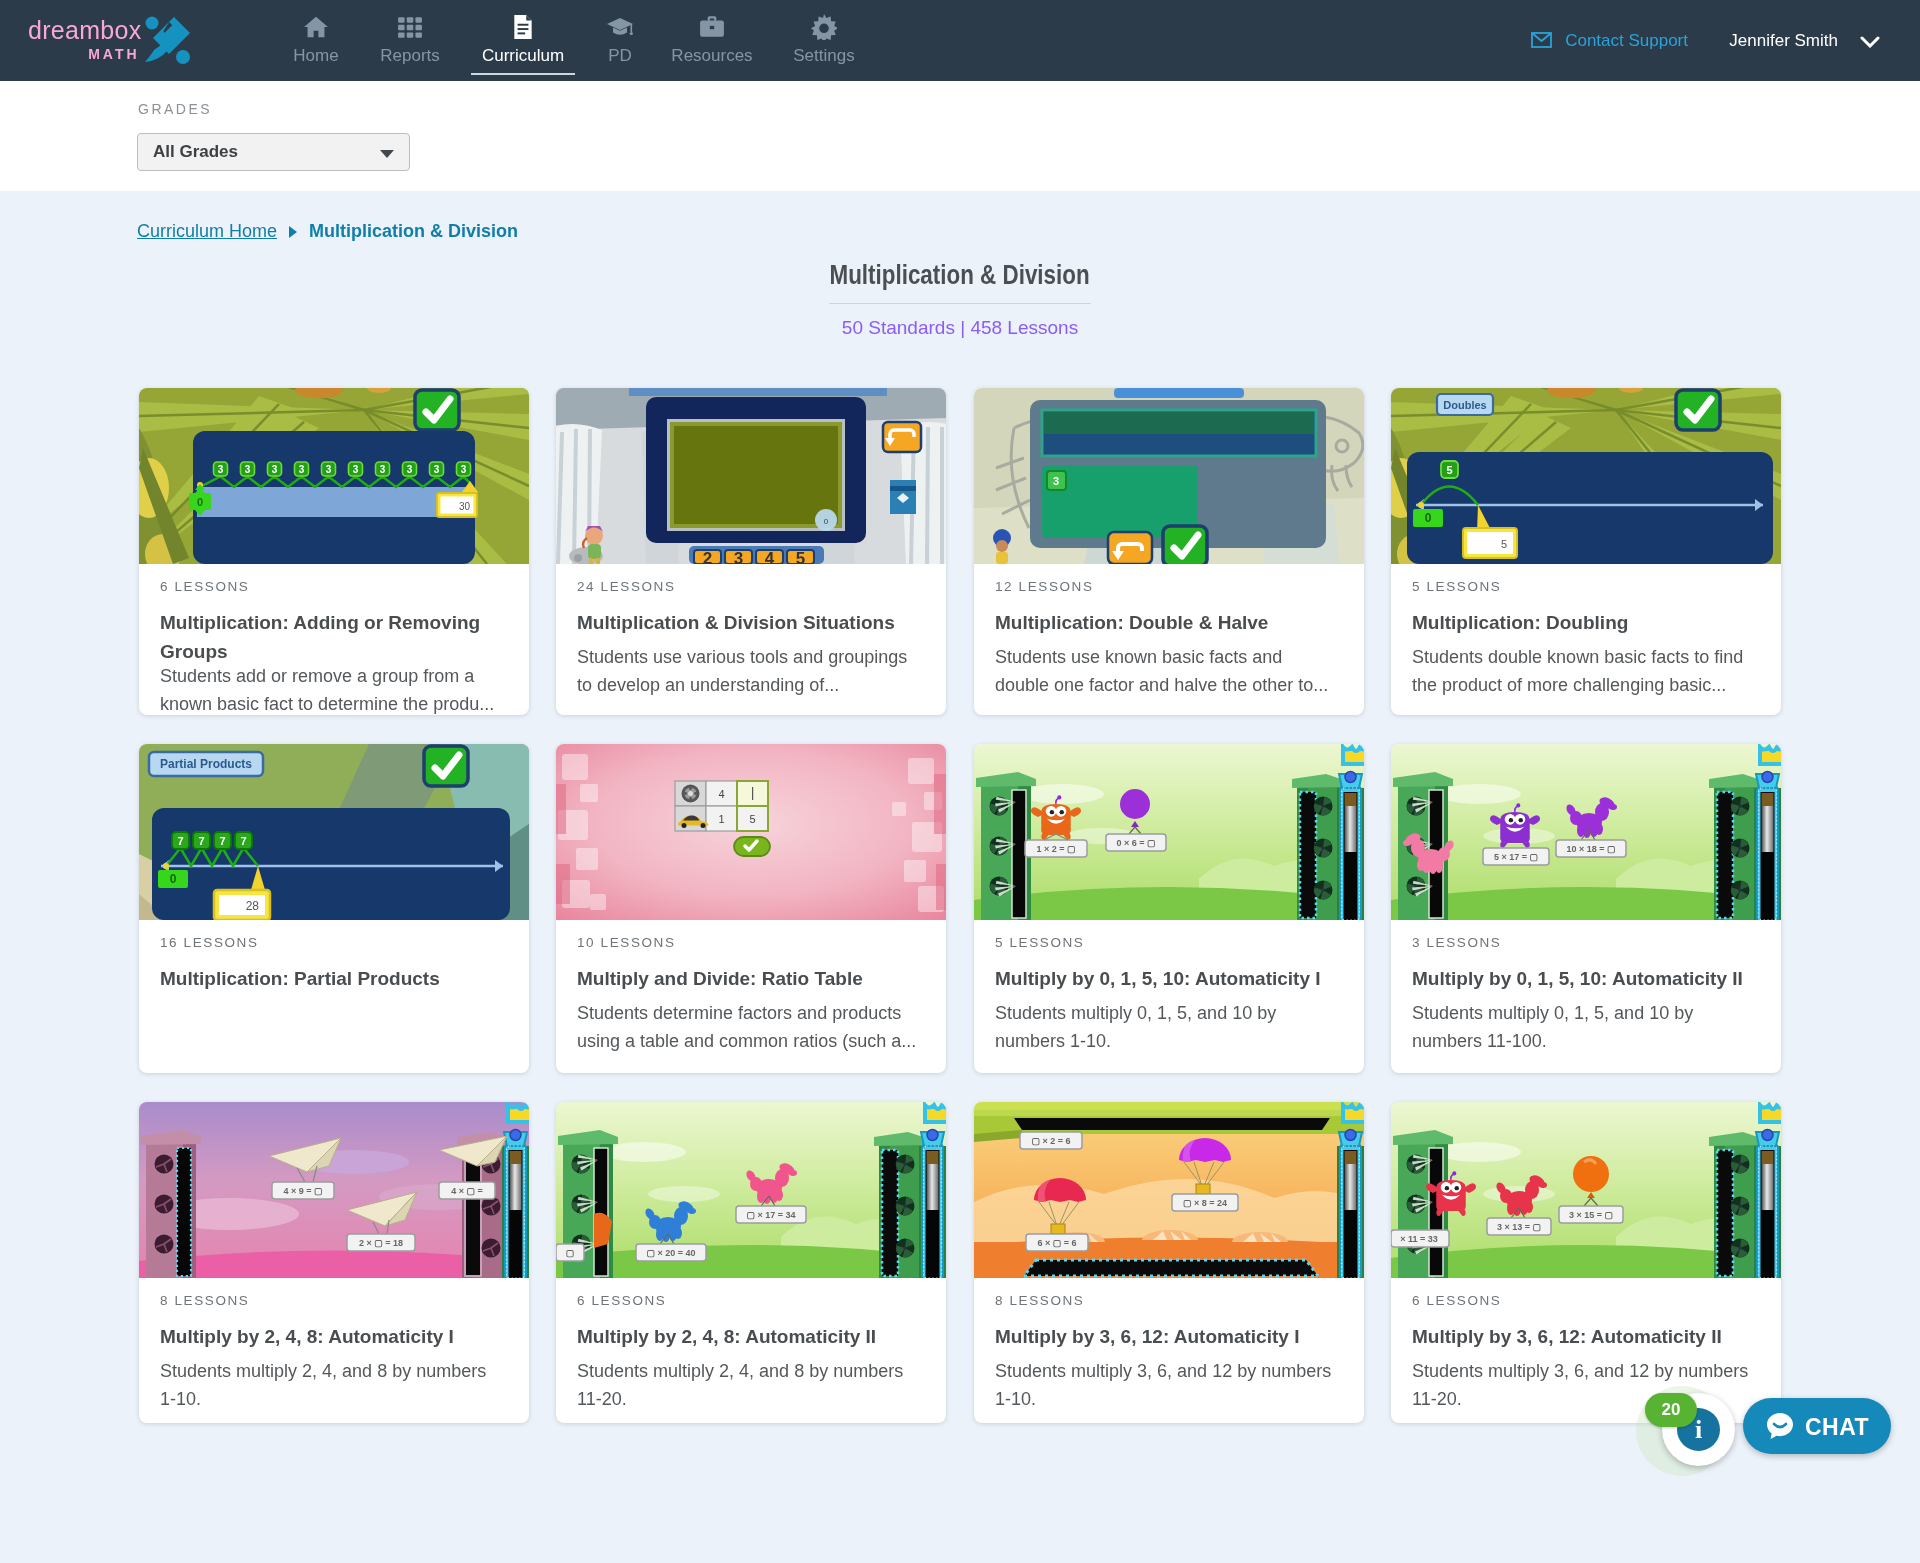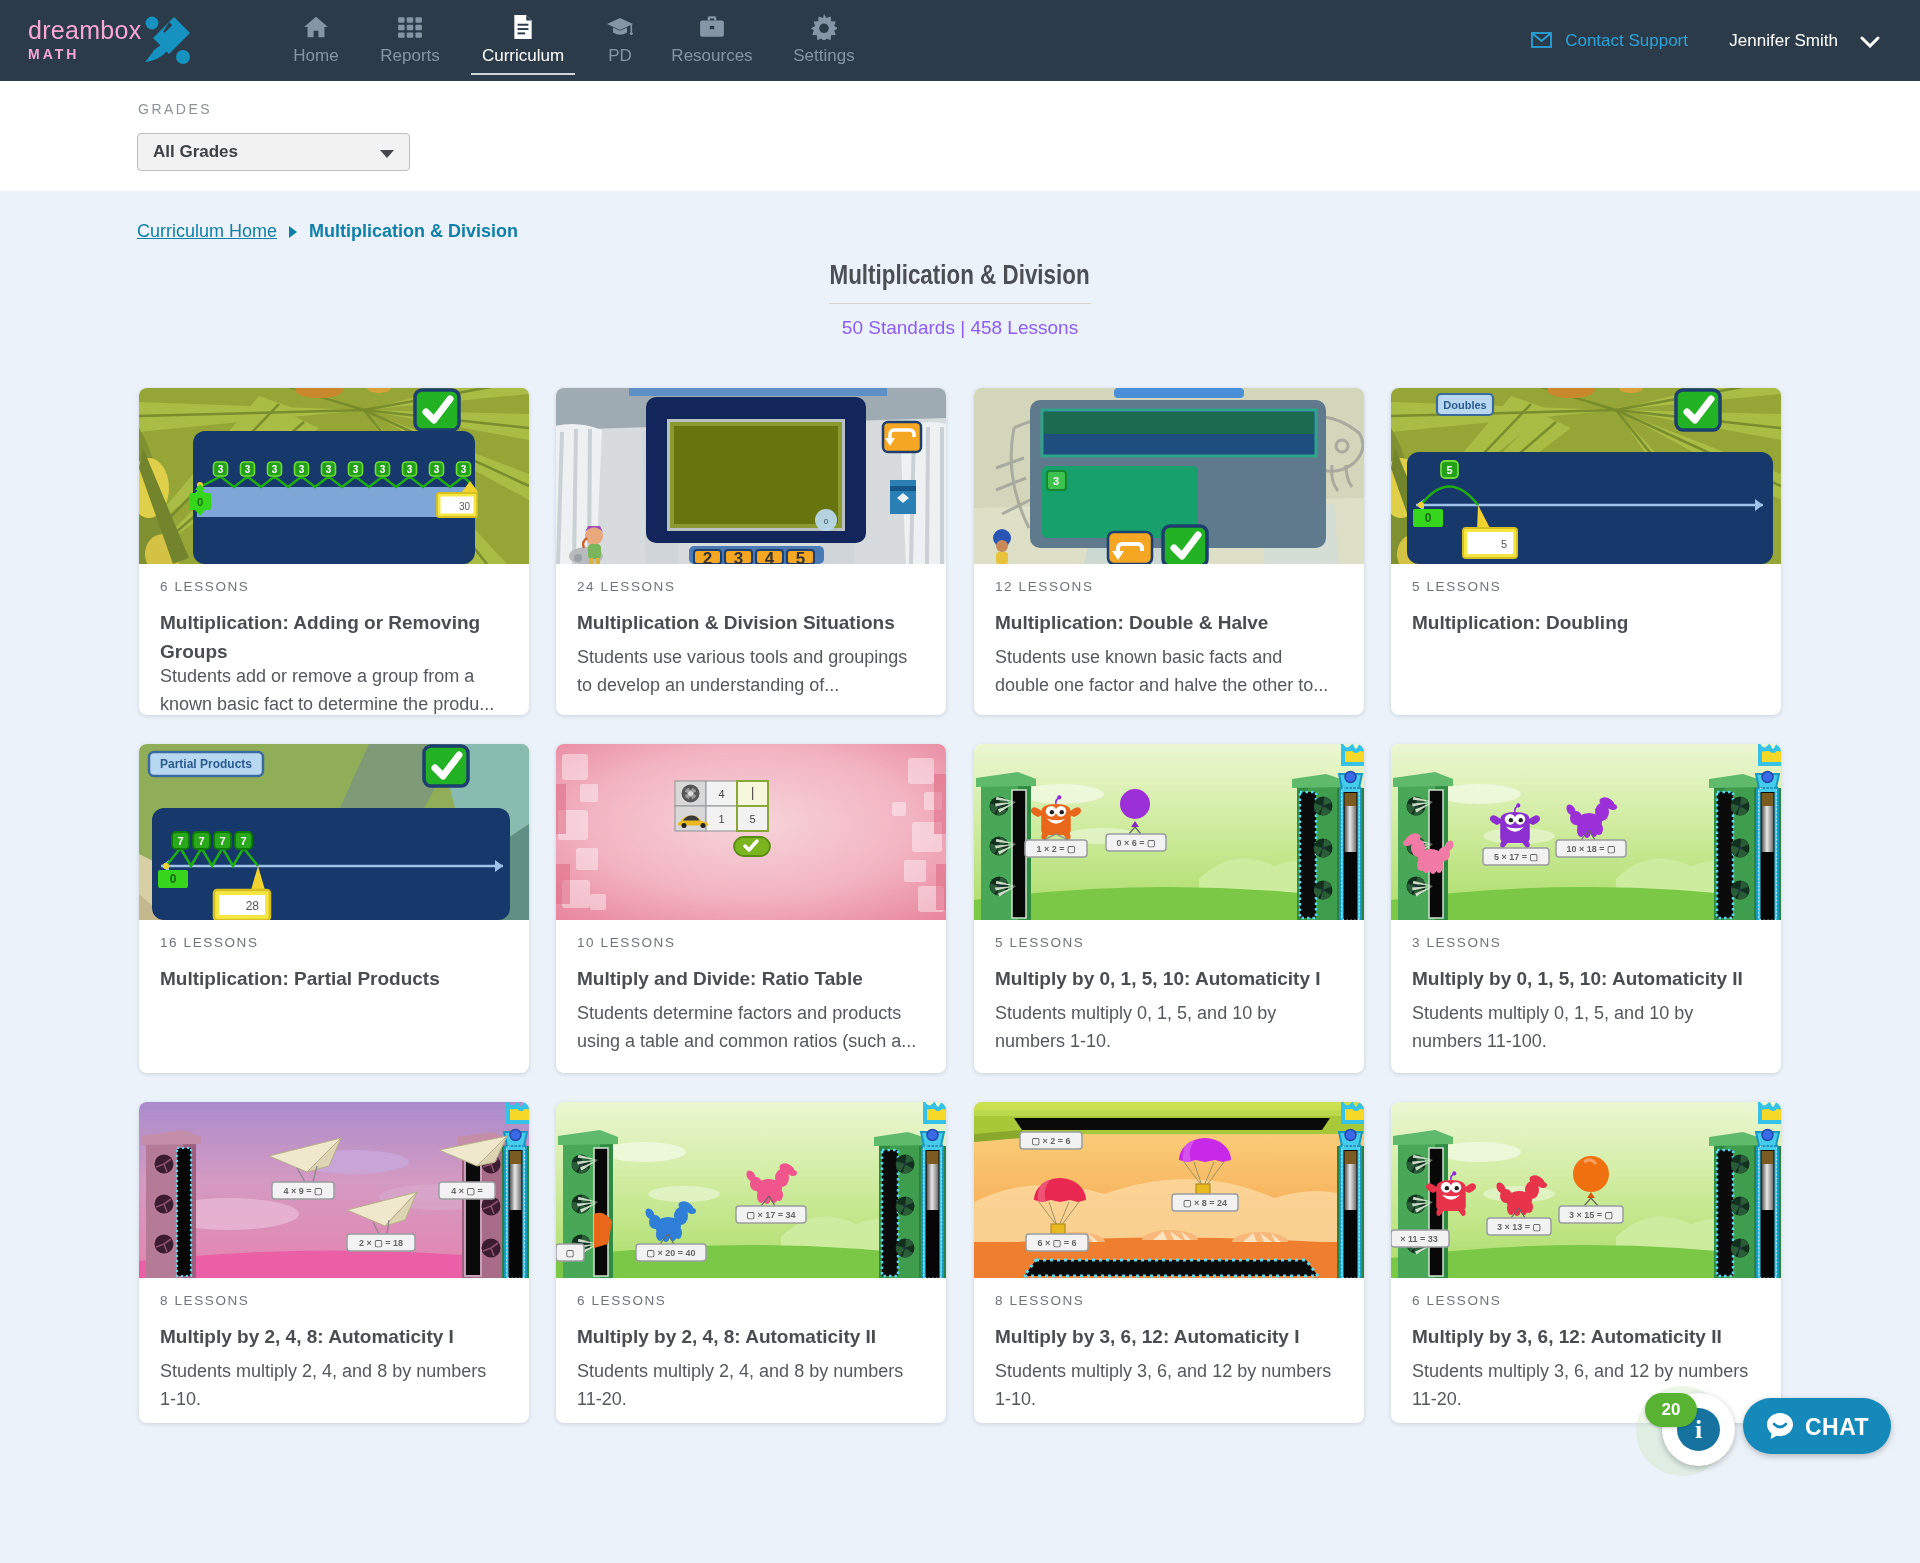--- a/index.html
+++ b/index.html
@@ -2,21 +2,21 @@
 <html><head>
 <meta charset="utf-8">
 <style>
 *{margin:0;padding:0;box-sizing:border-box}
 html,body{width:1920px;height:1563px;overflow:hidden}
 body{font-family:"Liberation Sans",sans-serif;background:#ecf2f9;position:relative}
 
 .nav{position:absolute;top:0;left:0;width:1920px;height:81px;background:#2c3b4a}
 .logo{position:absolute;left:28px;top:16px;color:#f9a8d4}
 .logo .db{font-size:25px;font-weight:400;letter-spacing:.3px}
-.logo .math{font-size:14px;font-weight:bold;letter-spacing:3px;margin-top:1px;padding-right:2px}
+.logo .math{font-size:14px;font-weight:bold;letter-spacing:3px;text-align:right;margin-top:1px;padding-right:2px}
 .rocket{position:absolute;left:141px;top:15px}
 .navitem{position:absolute;top:14px;width:140px;text-align:center;color:#8496a5;font-size:17px}
 .navitem svg{display:block;margin:0 auto 6px auto}
 .navitem.active{color:#fff}
 .navitem.active .underline{position:absolute;left:50%;transform:translateX(-50%);margin-top:7px;width:104px;height:2px;background:#cfd6dc}
 .contact{position:absolute;right:232px;top:31px;color:#29a3da;font-size:17px;white-space:nowrap}
 .contact svg{vertical-align:-2px;margin-right:8px}
 .uname{position:absolute;right:82px;top:31px;color:#fff;font-size:17px;white-space:nowrap}
 .chev{position:absolute;right:40px;top:36px}
 
@@ -456,20 +456,21 @@
   <rect x="22" y="121" width="30" height="18" rx="2" fill="#35d61c"></rect>
   <text x="37" y="134" font-size="12" font-weight="bold" fill="#18660c" text-anchor="middle" font-family="Liberation Sans">0</text>
   <path d="M87 117 L101 144 L86 144 Z" fill="#f2d22e"></path>
   <rect x="72" y="140" width="54" height="30" rx="3" fill="#f5e642" stroke="#d8c020" stroke-width="2"></rect>
   <rect x="76" y="144" width="46" height="22" fill="#fff"></rect>
   <text x="116" y="160" font-size="11" fill="#555" text-anchor="end" font-family="Liberation Sans">5</text>
 </svg>
 <div class="cbody">
   <div class="lessons">5 LESSONS</div>
   <div class="ctitle">Multiplication: Doubling</div>
+  <div class="cdesc">Students double known basic facts to find<br>the product of more challenging basic...</div>
 </div>
 </div>
 
 <div class="card r2 c1">
 <svg class="img" viewBox="0 0 390 176">
   <rect width="390" height="176" fill="#8fae57"></rect>
   <path d="M230 0 L320 0 L260 110 L200 176 L150 176 Z" fill="#7e9a77"></path>
   <path d="M300 0 L390 0 L390 80 L330 120 Z" fill="#88bcb1"></path>
   <path d="M330 120 L390 80 L390 176 L290 176 Z" fill="#5f8f85"></path>
   <path d="M0 110 L60 140 L40 176 L0 176 Z" fill="#d9cfa4"></path>

